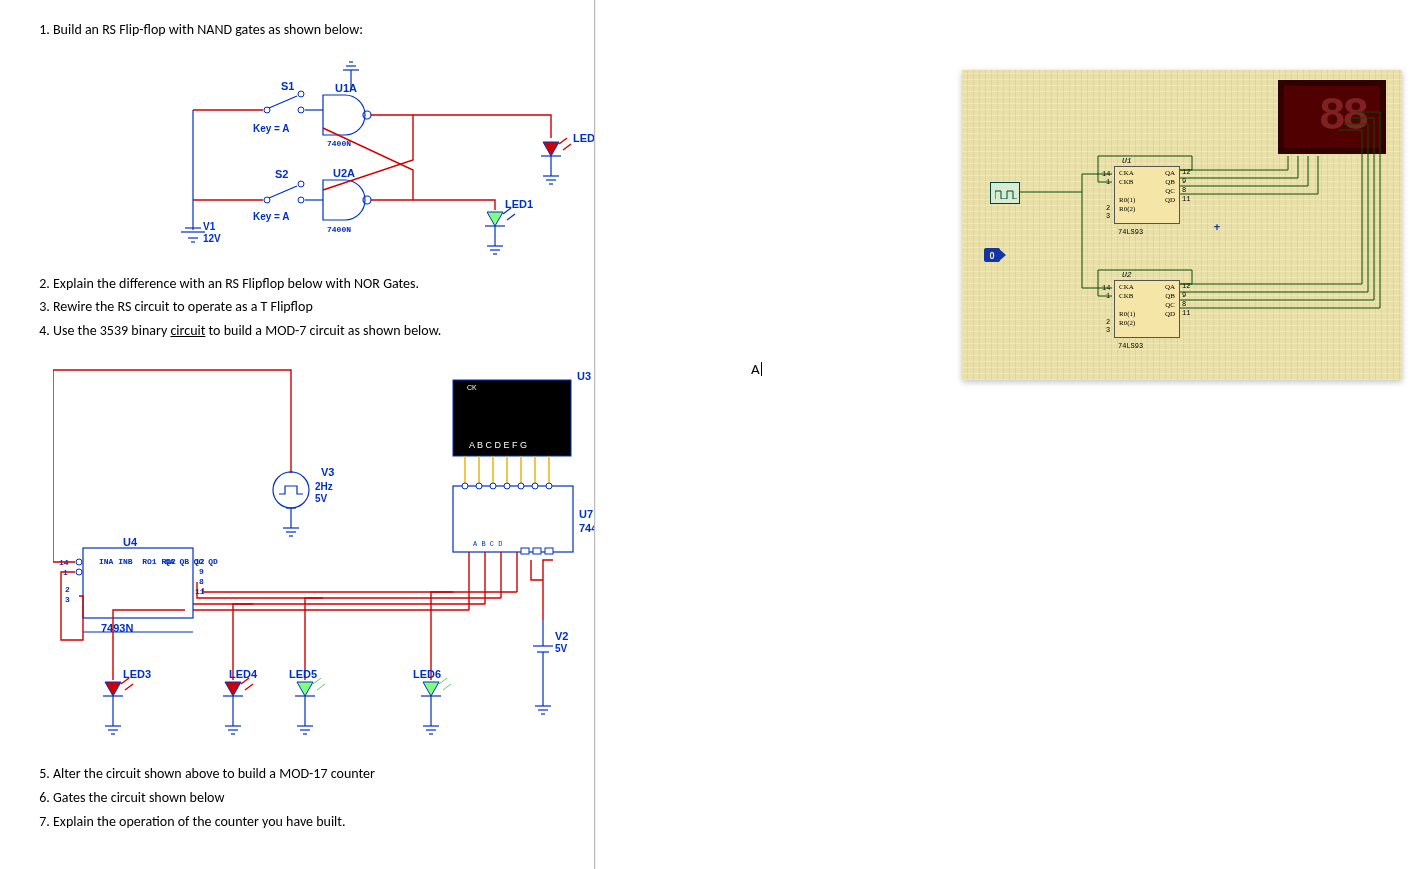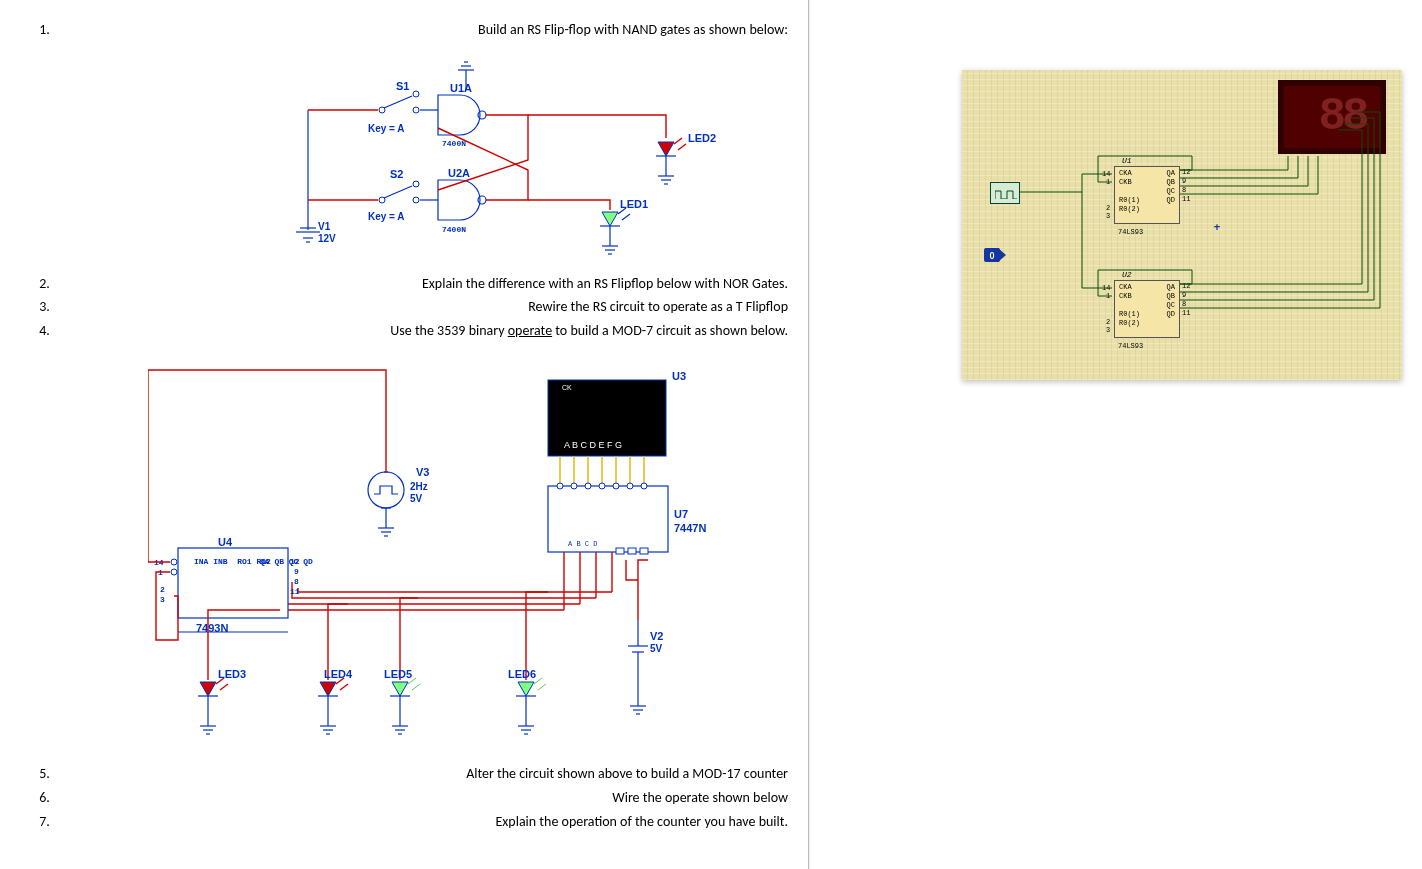--- a/index.html
+++ b/index.html
@@ -7,25 +7,24 @@
     font-family: Calibri, Arial, sans-serif;
     font-size: 14px;
     color: #000;
     background: #fff;
     display: flex;
     width: 1422px;
     height: 869px;
     overflow: hidden;
   }
   .left-pane {
-    width: 808px;
+    width: 594px;
     padding: 20px 20px 20px 25px;
     overflow: hidden;
     position: relative;
-    text-align: right;
   }
   .divider-v {
     width: 2px;
     background: #ccc;
     border-left: 1px solid #bbb;
     border-right: 1px solid #eee;
   }
   .gap-space {
     flex: 0 0 10px;
     background: #fff;
@@ -82,21 +81,21 @@
     display: inline-block;
     width: 1px; height: 14px;
     background: #000; margin-left: 1px;
     vertical-align: -2px;
   }
   
   .ic-box {
     position:absolute;
     background:#f5e6a8;
     border:1px solid #555;
-    font-family:Liberation Mono, monospace;
+    font-family:Liberation Serif, serif;
     font-size:7px;
     color:#000;
   }
   .ic-label { font-family:'Courier New',monospace; font-size:8px; position:absolute; color:#000; }
   .seg7 {
     position:absolute;
     background:#500000;
     color:#f03030;
     border:6px solid #300000;
     display:flex; gap:4px;
@@ -210,21 +209,21 @@
           <line class="wire-blue" x1="434" y1="196" x2="450" y2="196"></line>
           <line class="wire-blue" x1="437" y1="200" x2="447" y2="200"></line>
           <line class="wire-blue" x1="440" y1="204" x2="444" y2="204"></line>
           <text class="schem-text" x="452" y="158">LED1</text>
         </svg>
       </div>
     </li>
     <li><span>Explain the difference with an RS Flipflop below with NOR Gates.</span></li>
     <li><span>Rewire the RS circuit to operate as a T Flipflop</span></li>
     <li>
-      <span>Use the 3539 binary </span><span class="underline">operate</span><span> to build a MOD-7 circuit as shown below.</span>
+      <span>Use the 3539 binary </span><span class="underline">circuit</span><span> to build a MOD-7 circuit as shown below.</span>
       <div class="diagram-slot d2">
         <svg viewBox="0 0 640 400" width="640" height="400">
 
           <rect x="400" y="30" width="118" height="76" fill="#000" stroke="#0030c0"></rect>
           <text class="schem-text" x="524" y="30">U3</text>
           <text x="416" y="98" font-family="Arial" font-size="9" fill="#fff">A B C D E F G</text>
           <text x="414" y="40" font-family="Arial" font-size="7" fill="#fff">CK</text>
 
           <g stroke="#e6b000" stroke-width="1.4">
             <line x1="412" y1="106" x2="412" y2="136"></line>
@@ -361,21 +360,21 @@
               <line class="wire-blue" x1="373" y1="380" x2="383" y2="380"></line>
               <line class="wire-blue" x1="376" y1="384" x2="380" y2="384"></line>
             <text class="schem-text" x="360" y="328">LED6</text>
           </g>
 
           <polyline class="wire-red" points="22,222 8,222 8,290 30,290 30,246 26,246"></polyline>
         </svg>
       </div>
     </li>
     <li><span>Alter the circuit shown above to build a MOD-17 counter</span></li>
-    <li><span>Wire the operate shown below</span></li>
+    <li><span>Gates the circuit shown below</span></li>
     <li><span>Explain the operation of the counter you have built.</span></li>
   </ol>
 </div>
 
 <div class="divider-v"></div>
 <div class="gap-space"></div>
 
 <div class="right-pane">
   <div class="cursor-caret"><span>A</span></div>
 

